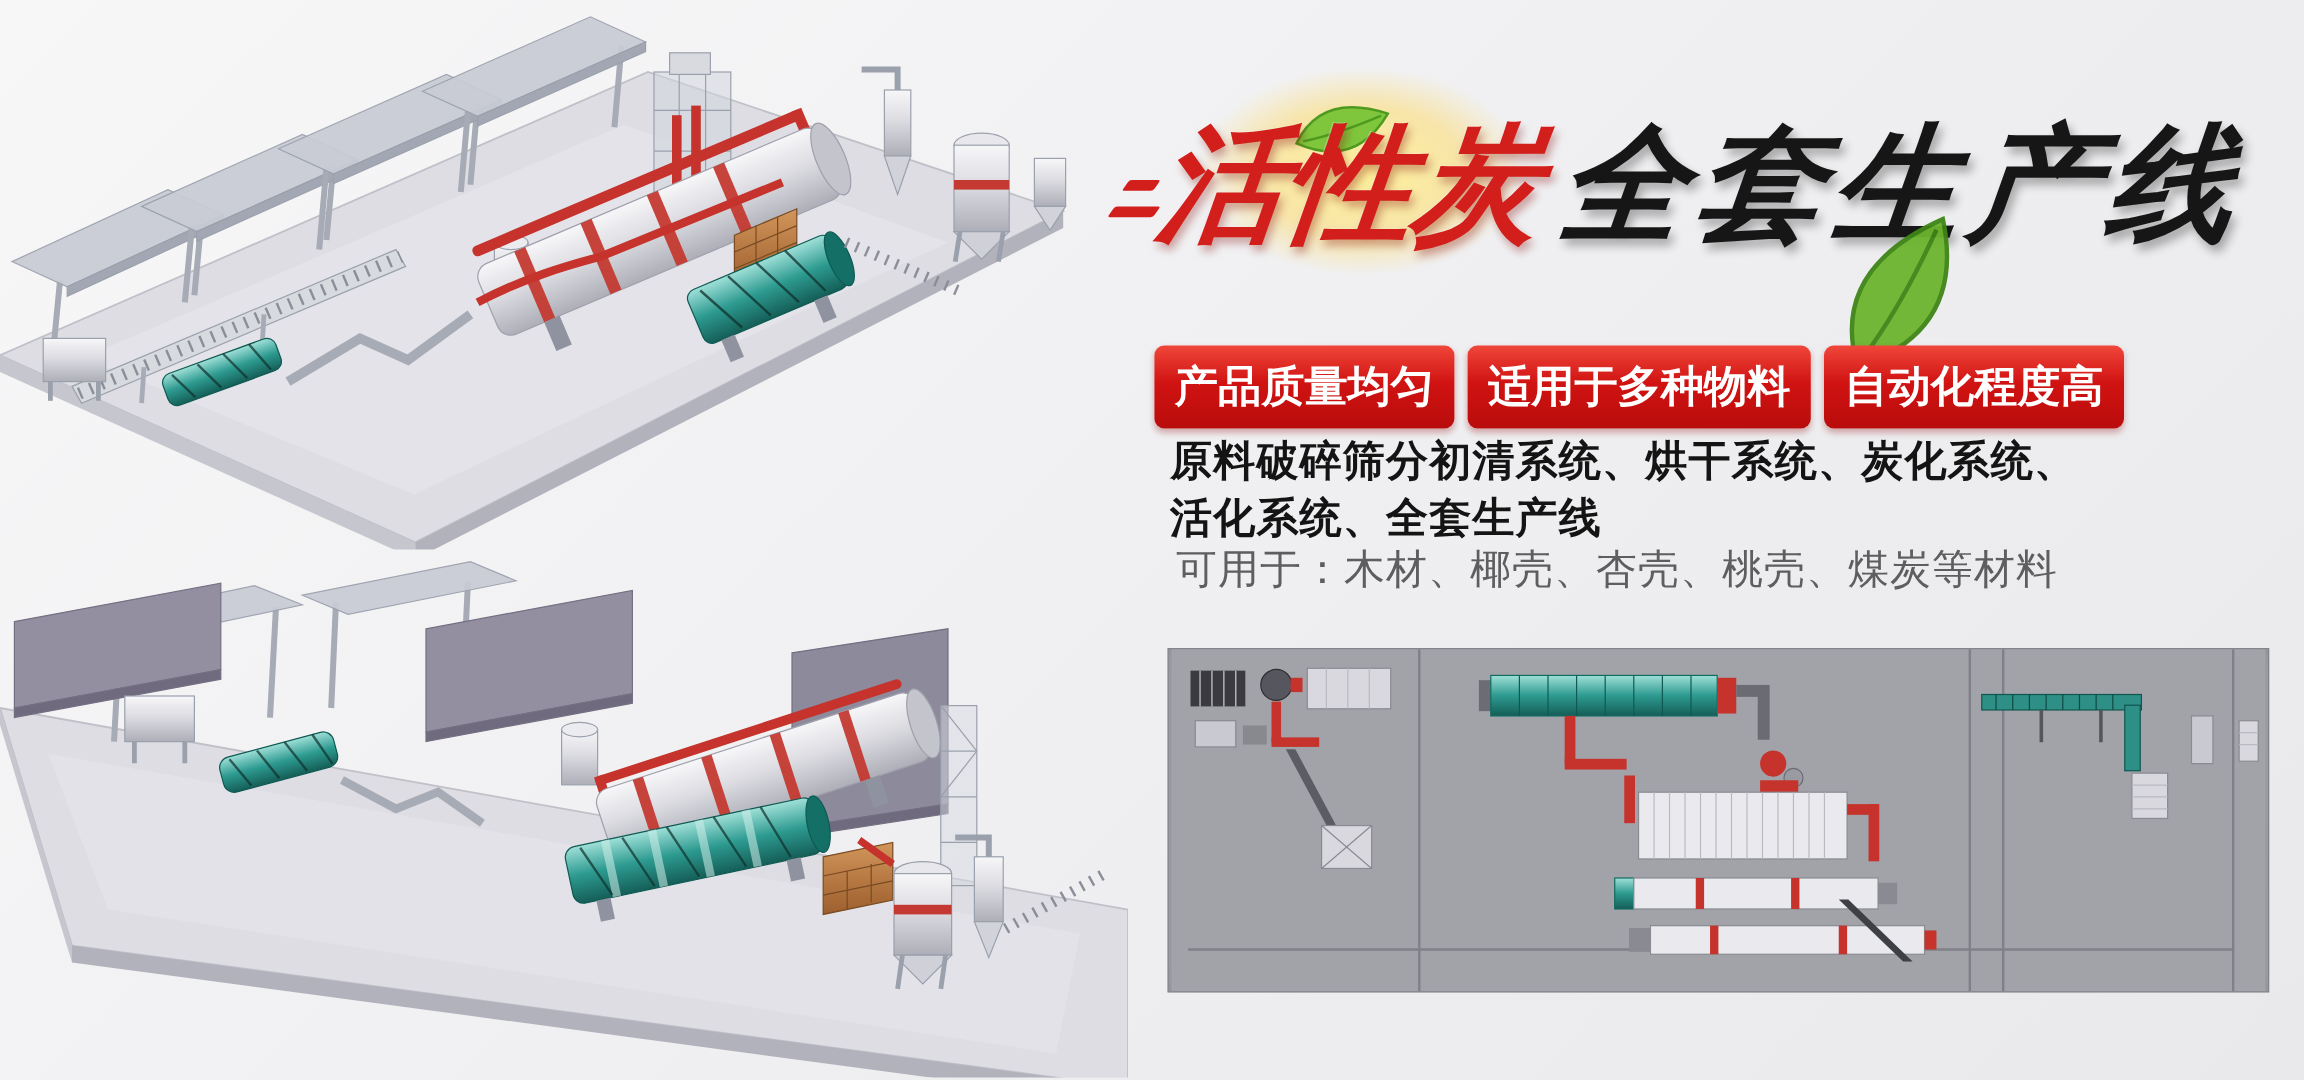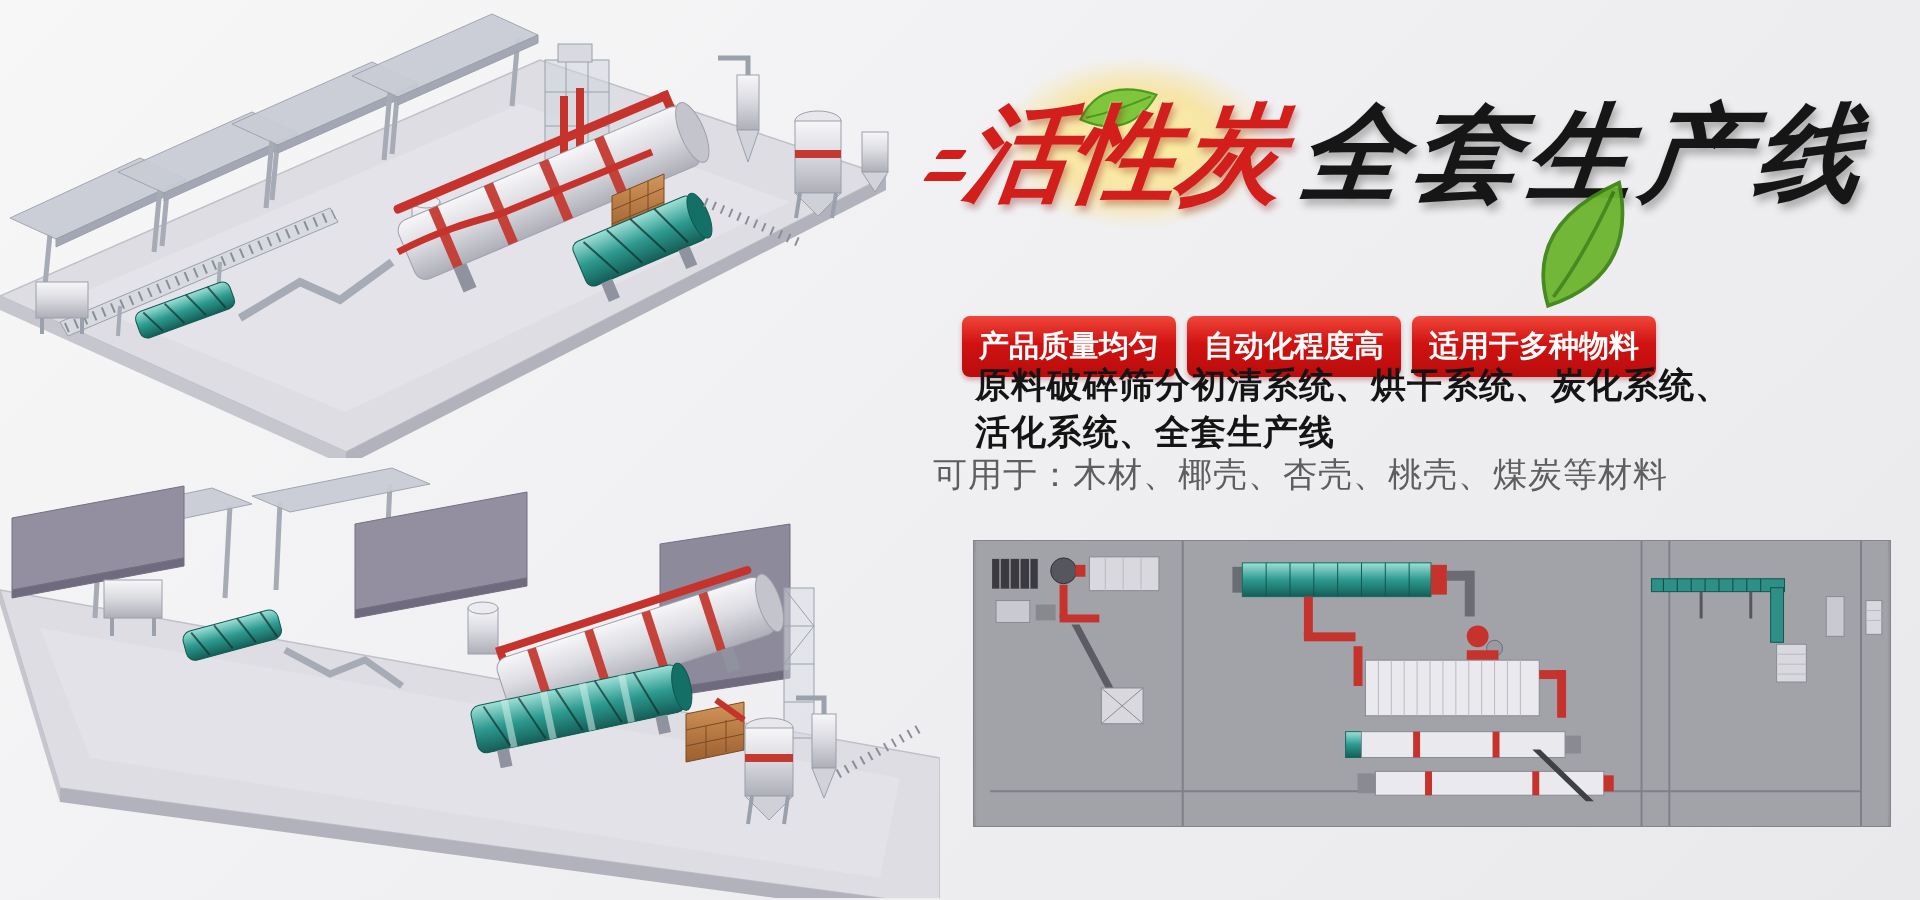--- a/index.html
+++ b/index.html
@@ -23,26 +23,26 @@
   .speed-dash{position:absolute;background:#d31f1b;transform:skewX(-35deg);border-radius:2px;}
   .dash1{left:938px;top:150px;width:26px;height:9px;}
   .dash2{left:926px;top:172px;width:38px;height:9px;}
 
   .leaf{position:absolute;pointer-events:none;}
   .leaf-small{left:1082px;top:72px;width:72px;height:72px;transform:rotate(28deg);}
   .leaf-big{left:1520px;top:182px;width:128px;height:128px;transform:rotate(-14deg);opacity:.95;}
 
   .badges{position:absolute;left:962px;top:288px;display:flex;gap:11px;}
   .badge{background:linear-gradient(180deg,#f0463a 0%,#d01312 45%,#b90c0c 100%);
-         color:#ffffff;font-size:30px;font-weight:700;padding:10px 17px;
-         border-radius:8px;box-shadow:0 3px 5px rgba(140,0,0,.30);white-space:nowrap;margin-top:28px;}
+         color:#ffffff;font-size:36px;font-weight:700;padding:10px 17px;
+         border-radius:8px;box-shadow:0 3px 5px rgba(140,0,0,.30);white-space:nowrap;}
 
   .desc{position:absolute;left:975px;top:362px;font-size:35px;font-weight:700;
         color:#141414;line-height:1.34;letter-spacing:1px;}
-  .materials{position:absolute;left:933px;top:452px;font-size:34px;font-weight:400;
+  .materials{position:absolute;left:980px;top:452px;font-size:34px;font-weight:400;
         color:#5e5e60;letter-spacing:1px;}
 
   .panel{position:absolute;left:973px;top:540px;width:918px;height:287px;
          background:#a2a3a9;border:1px solid #84858c;box-sizing:border-box;
          box-shadow:inset 0 0 18px rgba(0,0,0,.12);}
   .panel svg{display:block;}
 </style>
 </head>
 <body>
 
@@ -299,22 +299,22 @@
   <div class="speed-dash dash1"></div>
   <div class="speed-dash dash2"></div>
 
   <svg class="leaf leaf-big" viewBox="0 0 70 70">
     <path d="M8,62 Q6,16 62,6 Q60,58 8,62 Z" fill="#6db52f" stroke="#3f8516" stroke-width="2"></path>
     <path d="M12,58 Q34,40 58,10" fill="none" stroke="#3f8516" stroke-width="2"></path>
   </svg>
 
   <div class="badges">
     <div class="badge">产品质量均匀</div>
+    <div class="badge">适用于多种物料</div>
     <div class="badge">自动化程度高</div>
-    <div class="badge">适用于多种物料</div>
   </div>
 
   <div class="desc">
     <div>原料破碎筛分初清系统、烘干系统、炭化系统、</div>
     <div>活化系统、全套生产线</div>
   </div>
 
   <div class="materials">可用于：木材、椰壳、杏壳、桃壳、煤炭等材料</div>
 
   <div class="panel">

